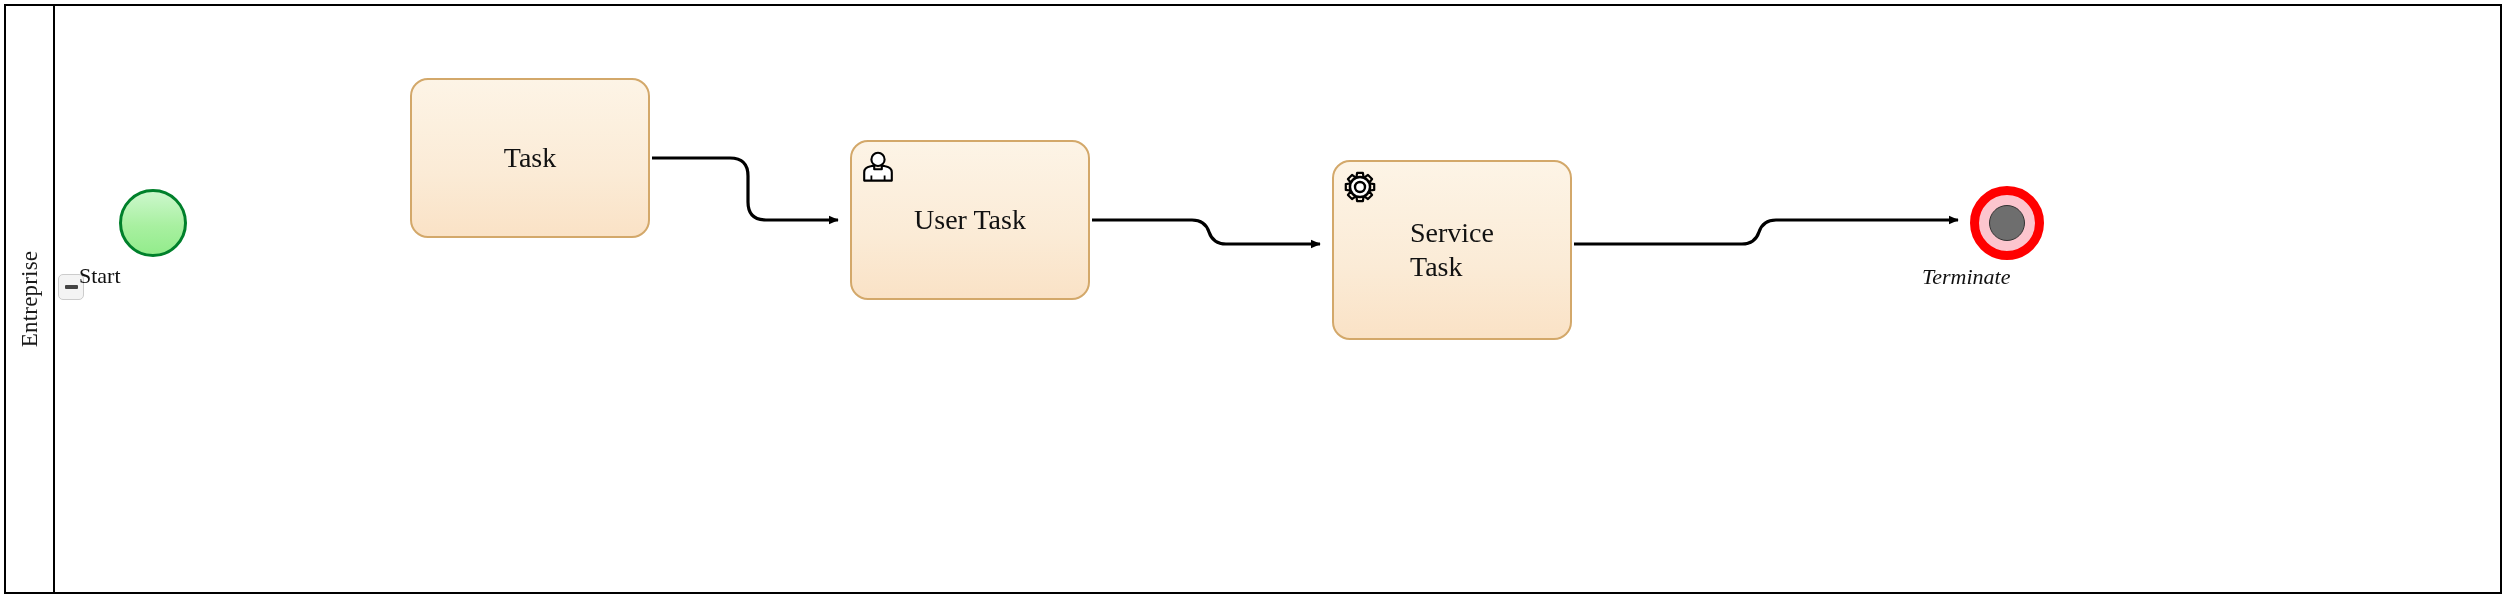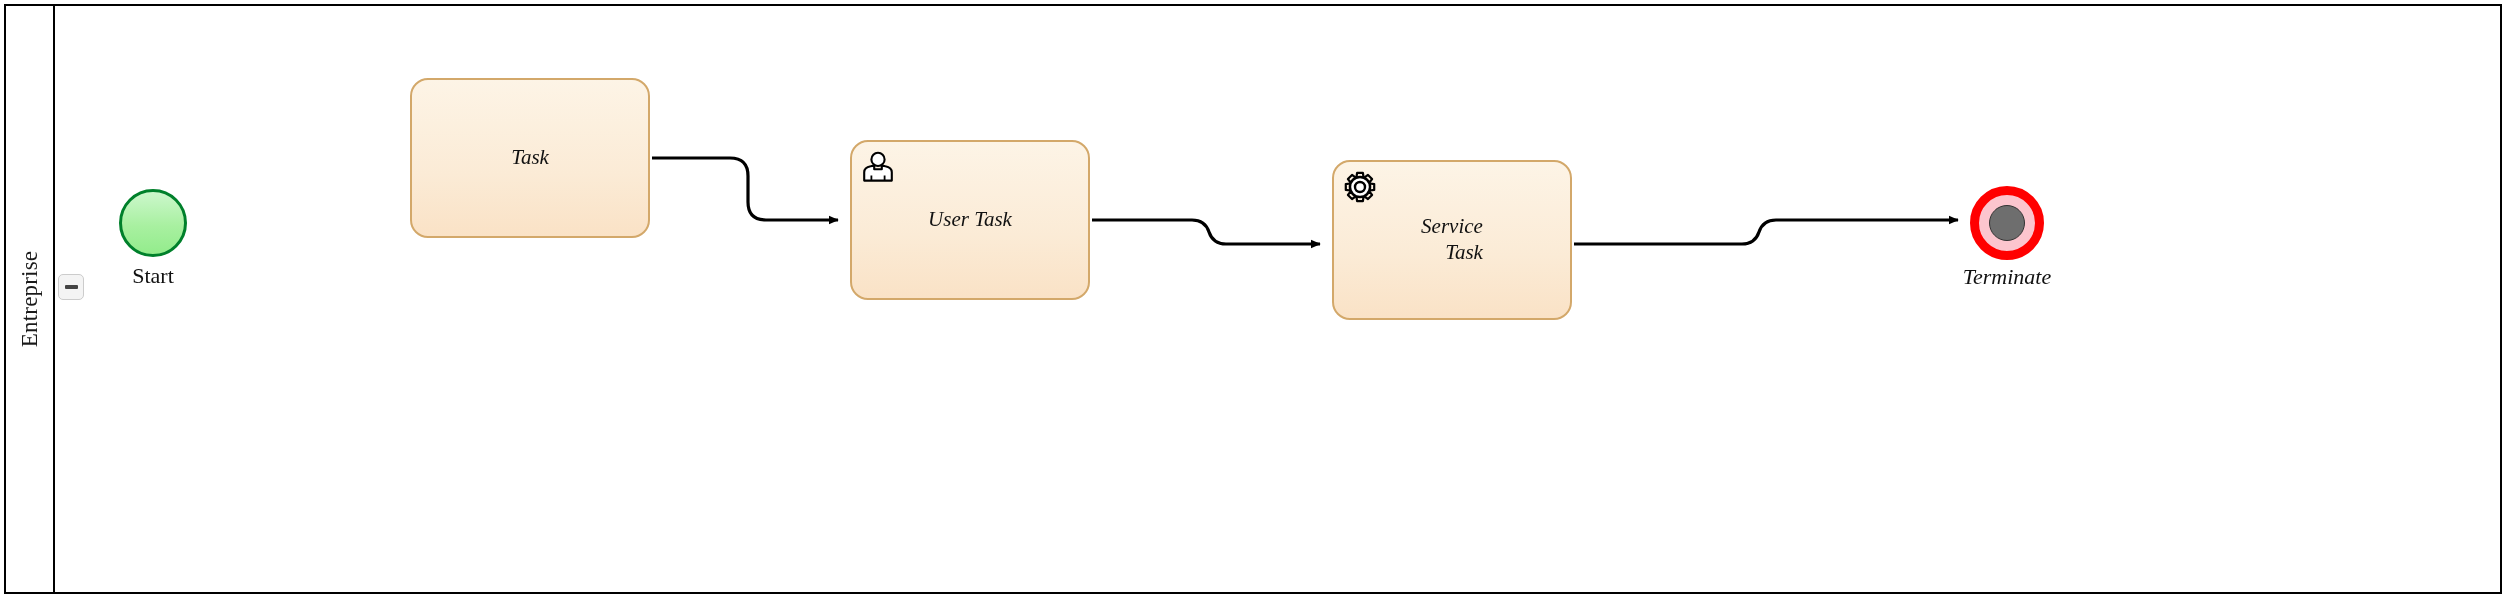--- a/index.html
+++ b/index.html
@@ -93,21 +93,21 @@
     position: absolute;
   }
   .event-circle {
     position: absolute;
     border-radius: 50%;
     box-sizing: border-box;
   }
   .event-label {
     position: absolute;
     white-space: nowrap;
-    text-align: center;
+    text-align: left;
     font-size: 22px;
     color: #111111;
     font-family: "Liberation Serif", "DejaVu Serif", serif;
   }
 
   .start-circle {
     left: 0;
     top: 0;
     width: 68px;
     height: 68px;
@@ -137,28 +137,27 @@
     position: absolute;
     box-sizing: border-box;
     border: 2px solid #d3a86a;
     border-radius: 18px;
     background: linear-gradient(180deg, #fdf4e6 0%, #fbebd6 60%, #fae2c6 100%);
     display: flex;
     align-items: center;
     justify-content: center;
   }
   .task-label {
-    font-size: 21px;
+    font-size: 28px;
     color: #111111;
-    text-align: right;
+    text-align: left;
     line-height: 1.22;
     font-family: "Liberation Serif", "DejaVu Serif", serif;
     padding: 0 10px;
     white-space: pre-line;
-    font-style: italic;
   }
   .task-icon {
     position: absolute;
     left: 9px;
     top: 8px;
     width: 34px;
     height: 34px;
   }
 
   
@@ -216,21 +215,21 @@
     <span class="task-icon">
       <svg viewBox="0 0 34 34" width="34" height="34" xmlns="http://www.w3.org/2000/svg">
         <circle cx="17" cy="9.4" r="6.6" fill="#ffffff" stroke="#000000" stroke-width="2.1"></circle>
         <path d="M 3.2,30.6 L 3.2,22.2 Q 3.2,17.4 9.6,16.2 L 13.2,15.4 L 13.2,19.2 L 20.8,19.2 L 20.8,15.4 L 24.4,16.2 Q 30.8,17.4 30.8,22.2 L 30.8,30.6 Z" fill="#ffffff" stroke="#000000" stroke-width="2.1" stroke-linejoin="round"></path>
         <path d="M 10.4,30.6 L 10.4,25.6 M 23.6,30.6 L 23.6,25.6" stroke="#000000" stroke-width="1.8" fill="none"></path>
       </svg>
     </span>
     <span class="task-label">User Task</span>
   </div>
 
-  <div class="task" style="left:1332px; top:160px; width:240px; height:160px;">
+  <div class="task" style="left:1332px; top:160px; width:240px; height:180px;">
     <span class="task-icon">
       <svg viewBox="0 0 34 34" width="34" height="34" xmlns="http://www.w3.org/2000/svg">
         <g transform="translate(17,17)">
           <g fill="none" stroke="#000000" stroke-width="2.2" stroke-linejoin="round">
             <path d="M -2.9,-14.2 L 2.9,-14.2 L 3.5,-10.0 L -3.5,-10.0 Z" transform="rotate(0)"></path>
             <path d="M -2.9,-14.2 L 2.9,-14.2 L 3.5,-10.0 L -3.5,-10.0 Z" transform="rotate(45)"></path>
             <path d="M -2.9,-14.2 L 2.9,-14.2 L 3.5,-10.0 L -3.5,-10.0 Z" transform="rotate(90)"></path>
             <path d="M -2.9,-14.2 L 2.9,-14.2 L 3.5,-10.0 L -3.5,-10.0 Z" transform="rotate(135)"></path>
             <path d="M -2.9,-14.2 L 2.9,-14.2 L 3.5,-10.0 L -3.5,-10.0 Z" transform="rotate(180)"></path>
             <path d="M -2.9,-14.2 L 2.9,-14.2 L 3.5,-10.0 L -3.5,-10.0 Z" transform="rotate(225)"></path>

